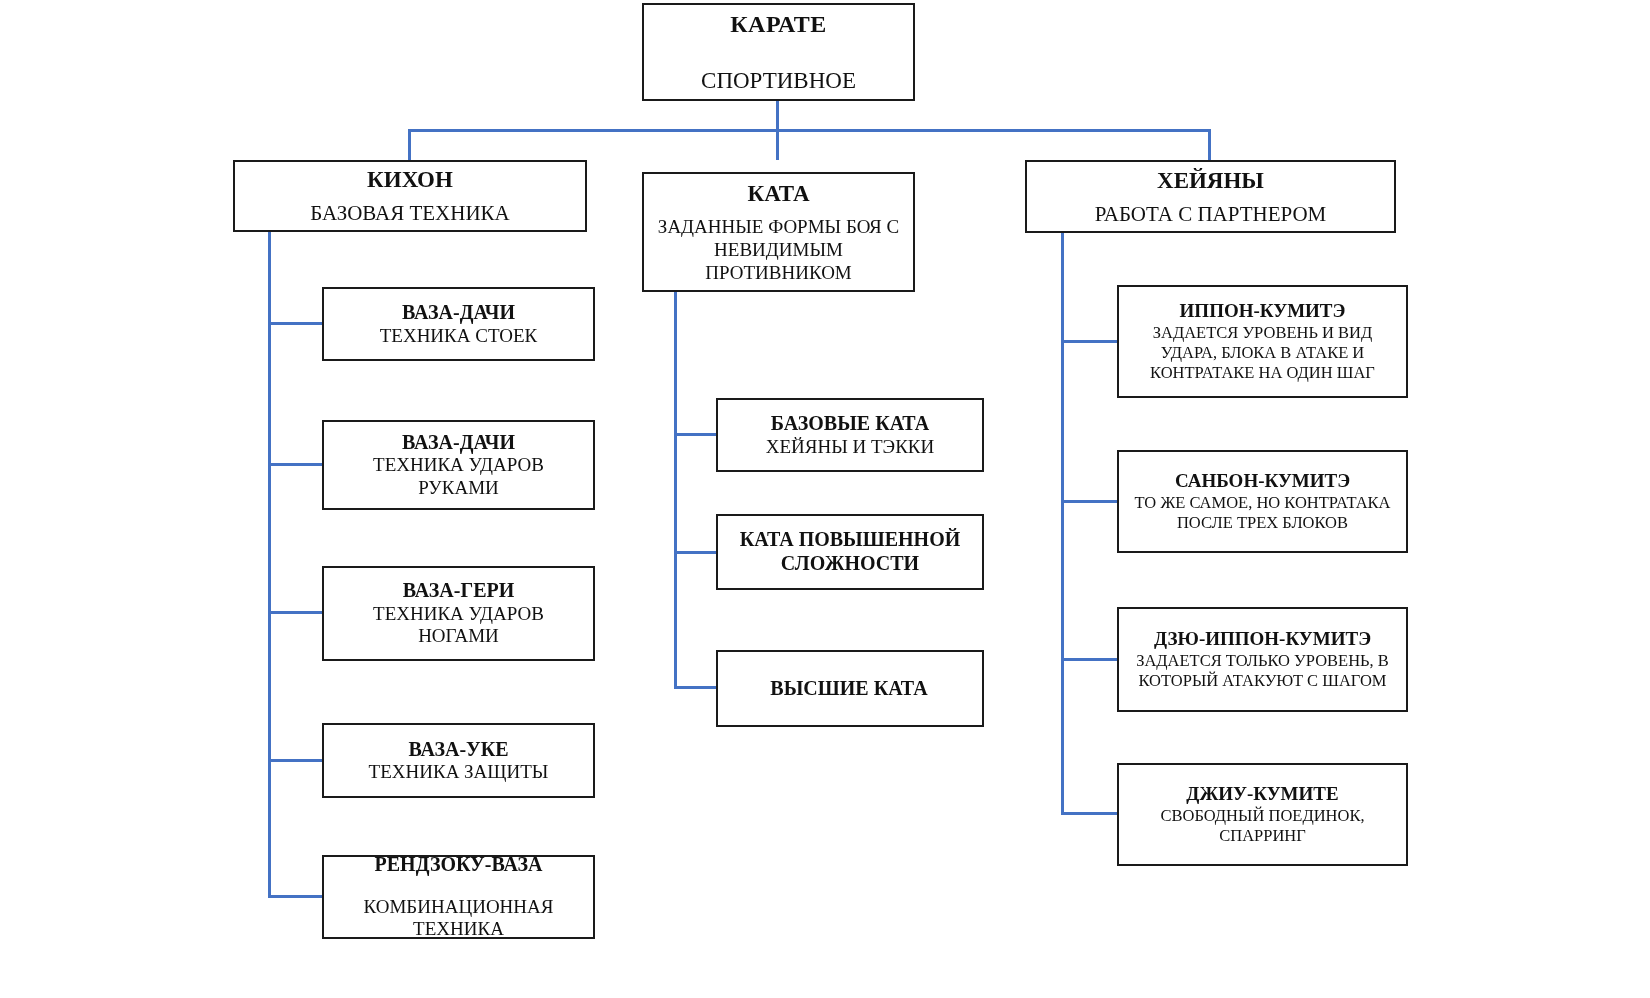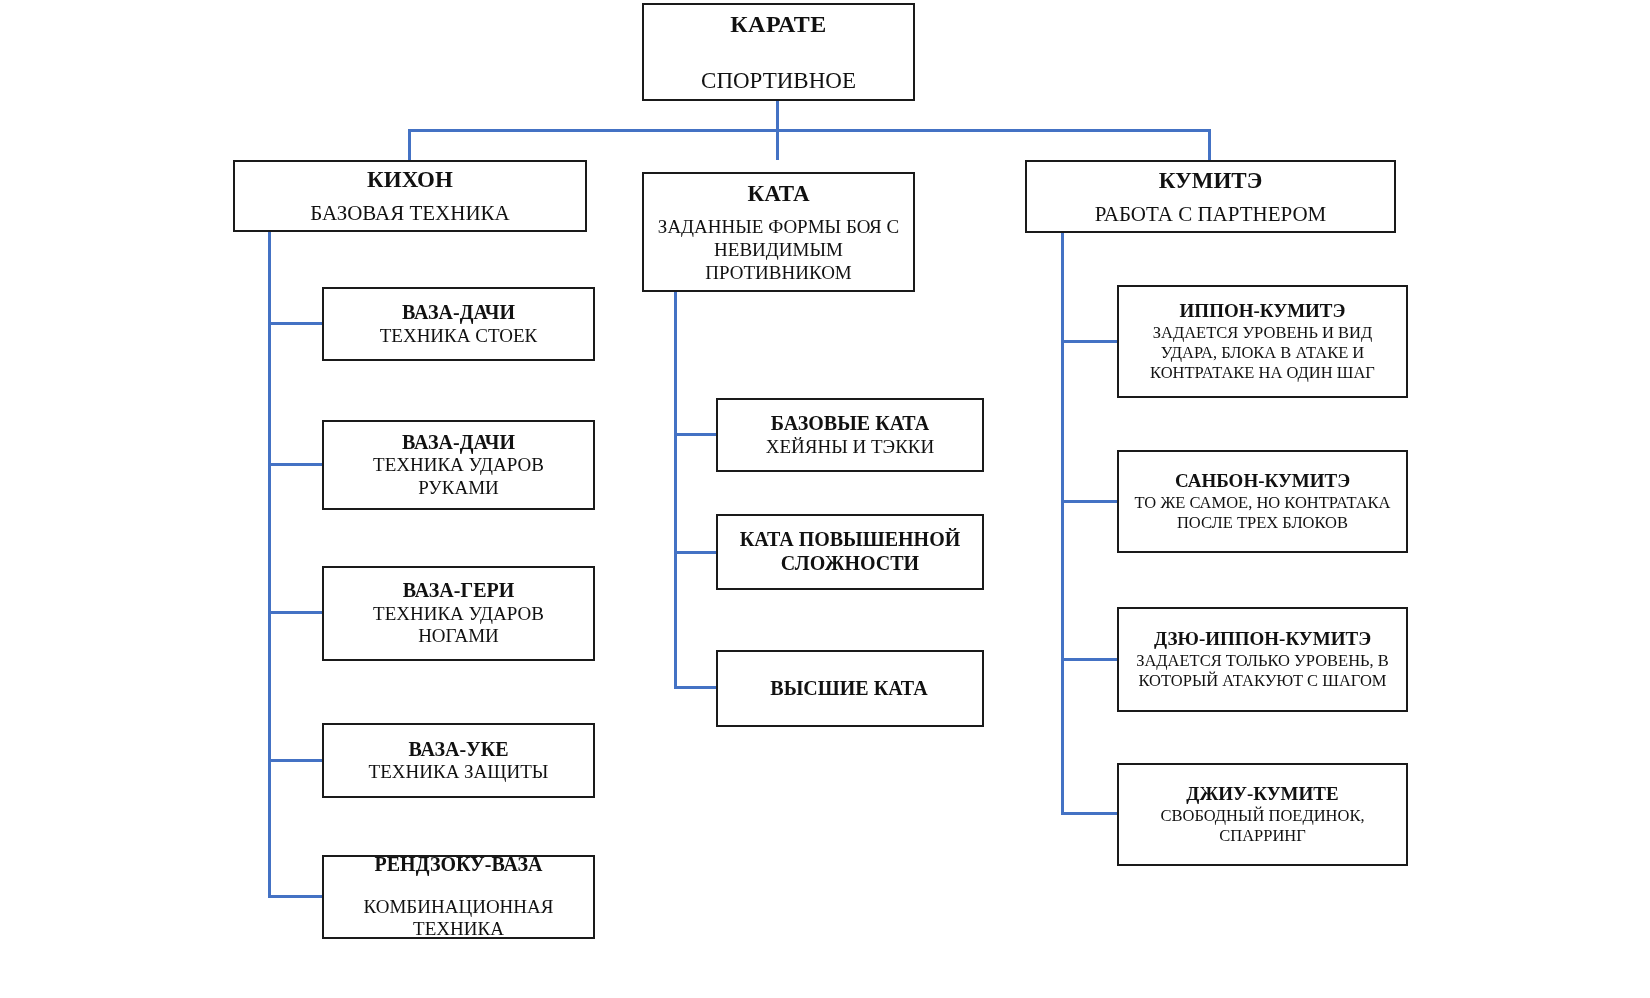--- a/index.html
+++ b/index.html
@@ -88,21 +88,21 @@
     <span class="title">КИХОН</span>
     <span class="subtitle">БАЗОВАЯ ТЕХНИКА</span>
   </div>
 
   <div class="box main-box kata-box" style="left:642px; top:172px; width:273px; height:120px;">
     <span class="title">КАТА</span>
     <span class="subtitle">ЗАДАННЫЕ ФОРМЫ БОЯ С НЕВИДИМЫМ ПРОТИВНИКОМ</span>
   </div>
 
   <div class="box main-box" style="left:1025px; top:160px; width:371px; height:73px;">
-    <span class="title">КУМИТЭ</span>
+    <span class="title">ХЕЙЯНЫ</span>
     <span class="subtitle">РАБОТА С ПАРТНЕРОМ</span>
   </div>
 
   <div class="box child-box" style="left:322px; top:287px; width:273px; height:74px;">
     <span class="title">ВАЗА-ДАЧИ</span>
     <span class="subtitle">ТЕХНИКА СТОЕК</span>
   </div>
 
   <div class="box child-box" style="left:322px; top:420px; width:273px; height:90px;">
     <span class="title">ВАЗА-ДАЧИ</span>

